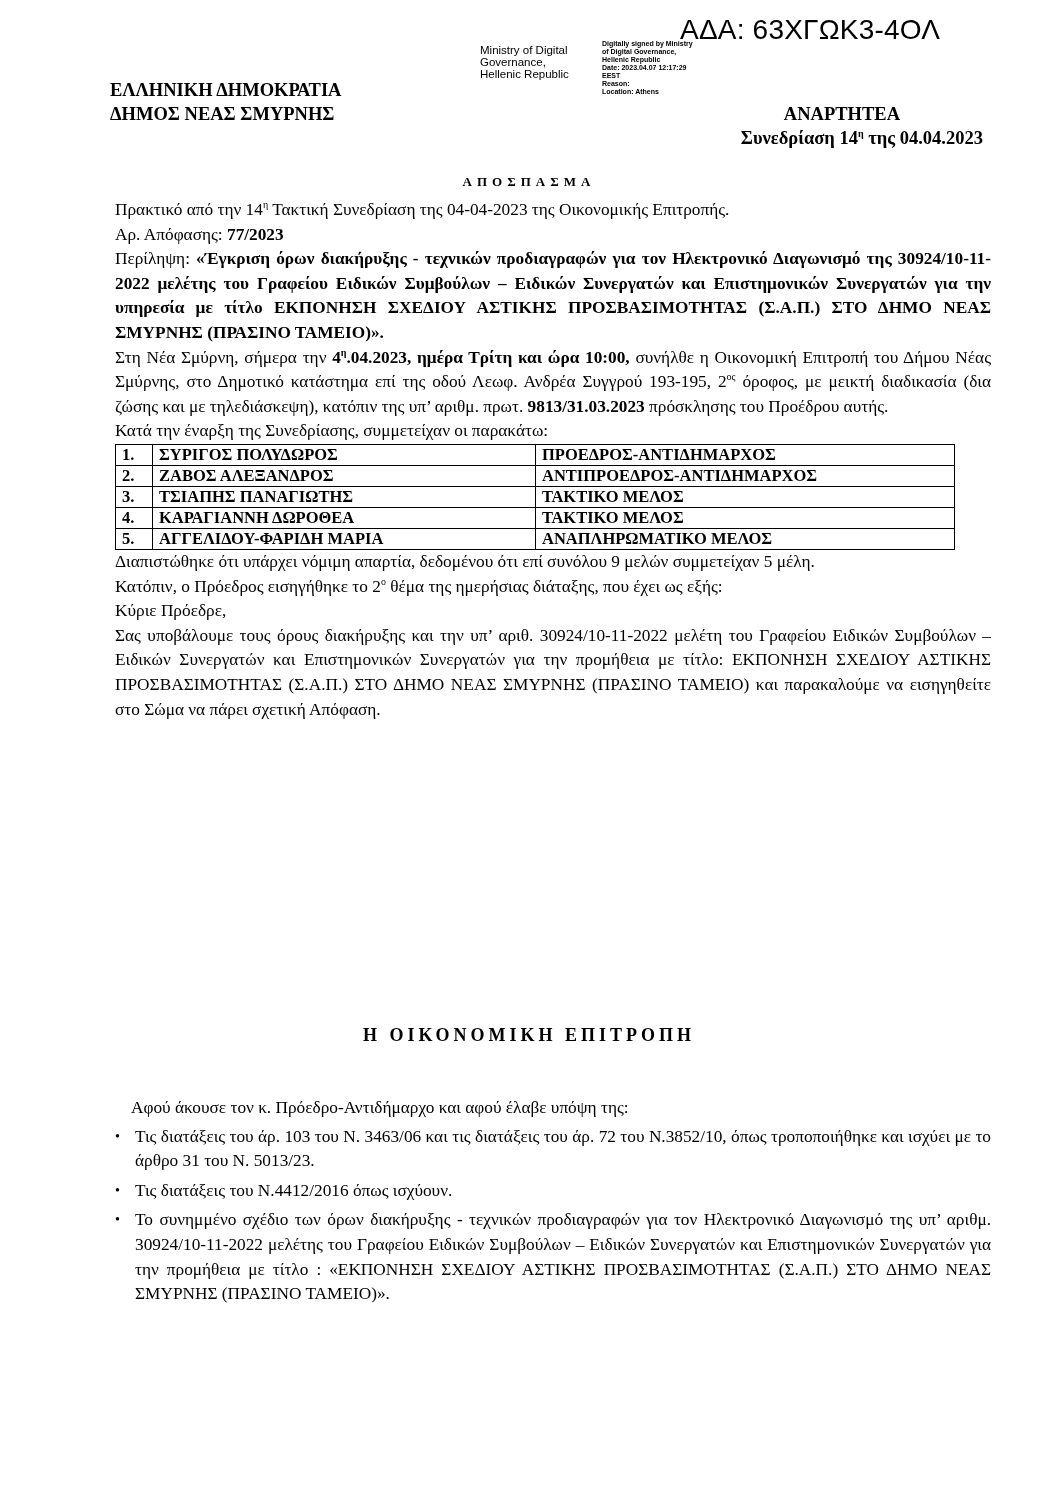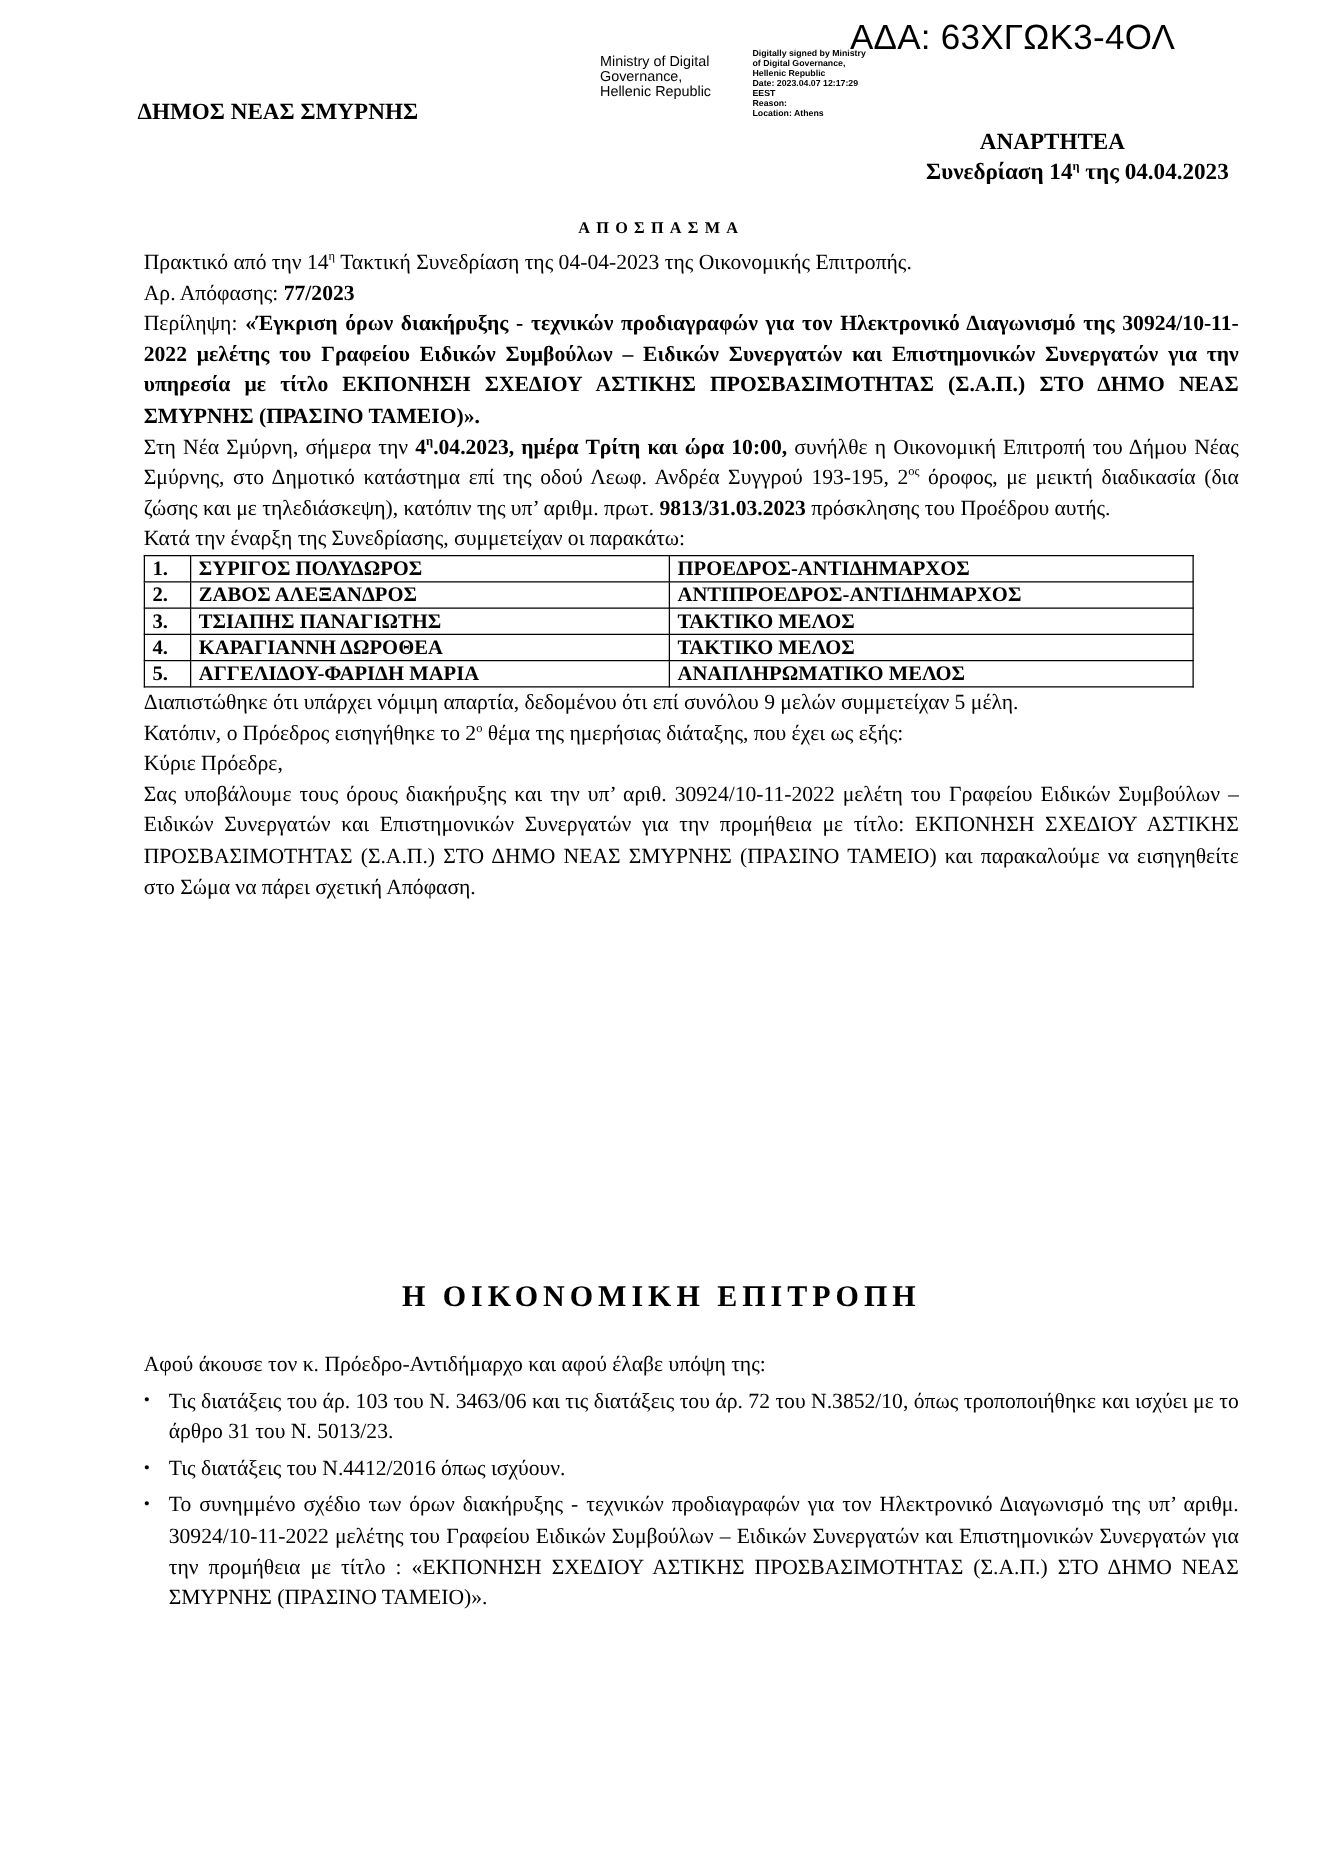--- a/index.html
+++ b/index.html
@@ -14,23 +14,23 @@
   .title { left: 0; width: 1058px; top: 174px; text-align: center; font-weight: bold; font-size: 13px; letter-spacing: 5px; }
   .body { left: 115px; width: 876px; top: 198px; font-size: 17.3px; line-height: 24.6px; }
   .body p { margin: 0; text-align: justify; }
   .just-last { text-align-last: left; }
   b { font-weight: bold; }
   sup { font-size: 10px; line-height: 0; }
   table.att { border-collapse: collapse; width: 840px; margin-left: 0; font-weight: bold; font-size: 16.5px; }
   table.att td { border: 1.5px solid #000; padding: 0 6px; height: 20px; line-height: 20px; vertical-align: middle; }
   table.att td.n { width: 24px; }
   table.att td.nm { width: 370px; }
-  .sec2 { left: 0; width: 1058px; top: 1025px; text-align: center; font-weight: bold; font-size: 24px; letter-spacing: 4px; }
+  .sec2 { left: 0; width: 1058px; top: 1025px; text-align: center; font-weight: bold; font-size: 18px; letter-spacing: 4px; }
   .body2 { left: 115px; width: 876px; top: 1080px; font-size: 17.3px; line-height: 24.6px; }
-  .body2 p { margin: 0; }
+  .body2 p { margin: 16px; }
   ul.bl { margin: 0; padding: 0; list-style: none; }
   ul.bl li { position: relative; padding-left: 20px; text-align: justify; margin-bottom: 5px; }
   ul.bl li .bul { position: absolute; left: 0; top: 0; font-size: 14px; }
 </style>
 </head>
 <body>
 
 <div class="abs ada">ΑΔΑ: 63ΧΓΩΚ3-4ΟΛ</div>
 
 <div class="abs sig-left">
@@ -42,20 +42,21 @@
   <div>Digitally signed by Ministry</div>
   <div>of Digital Governance,</div>
   <div>Hellenic Republic</div>
   <div>Date: 2023.04.07 12:17:29</div>
   <div>EEST</div>
   <div>Reason:</div>
   <div>Location: Athens</div>
 </div>
 
 <div class="abs hdr-left">
+  <div>ΕΛΛΗΝΙΚΗ ΔΗΜΟΚΡΑΤΙΑ</div>
   <div>ΔΗΜΟΣ ΝΕΑΣ ΣΜΥΡΝΗΣ</div>
 </div>
 
 <div class="abs hdr-right">
   <div class="r1">ΑΝΑΡΤΗΤΕΑ</div>
   <div><span>Συνεδρίαση  14</span><sup>η</sup><span>  της  04.04.2023</span></div>
 </div>
 
 <div class="abs title">ΑΠΟΣΠΑΣΜΑ</div>
 

